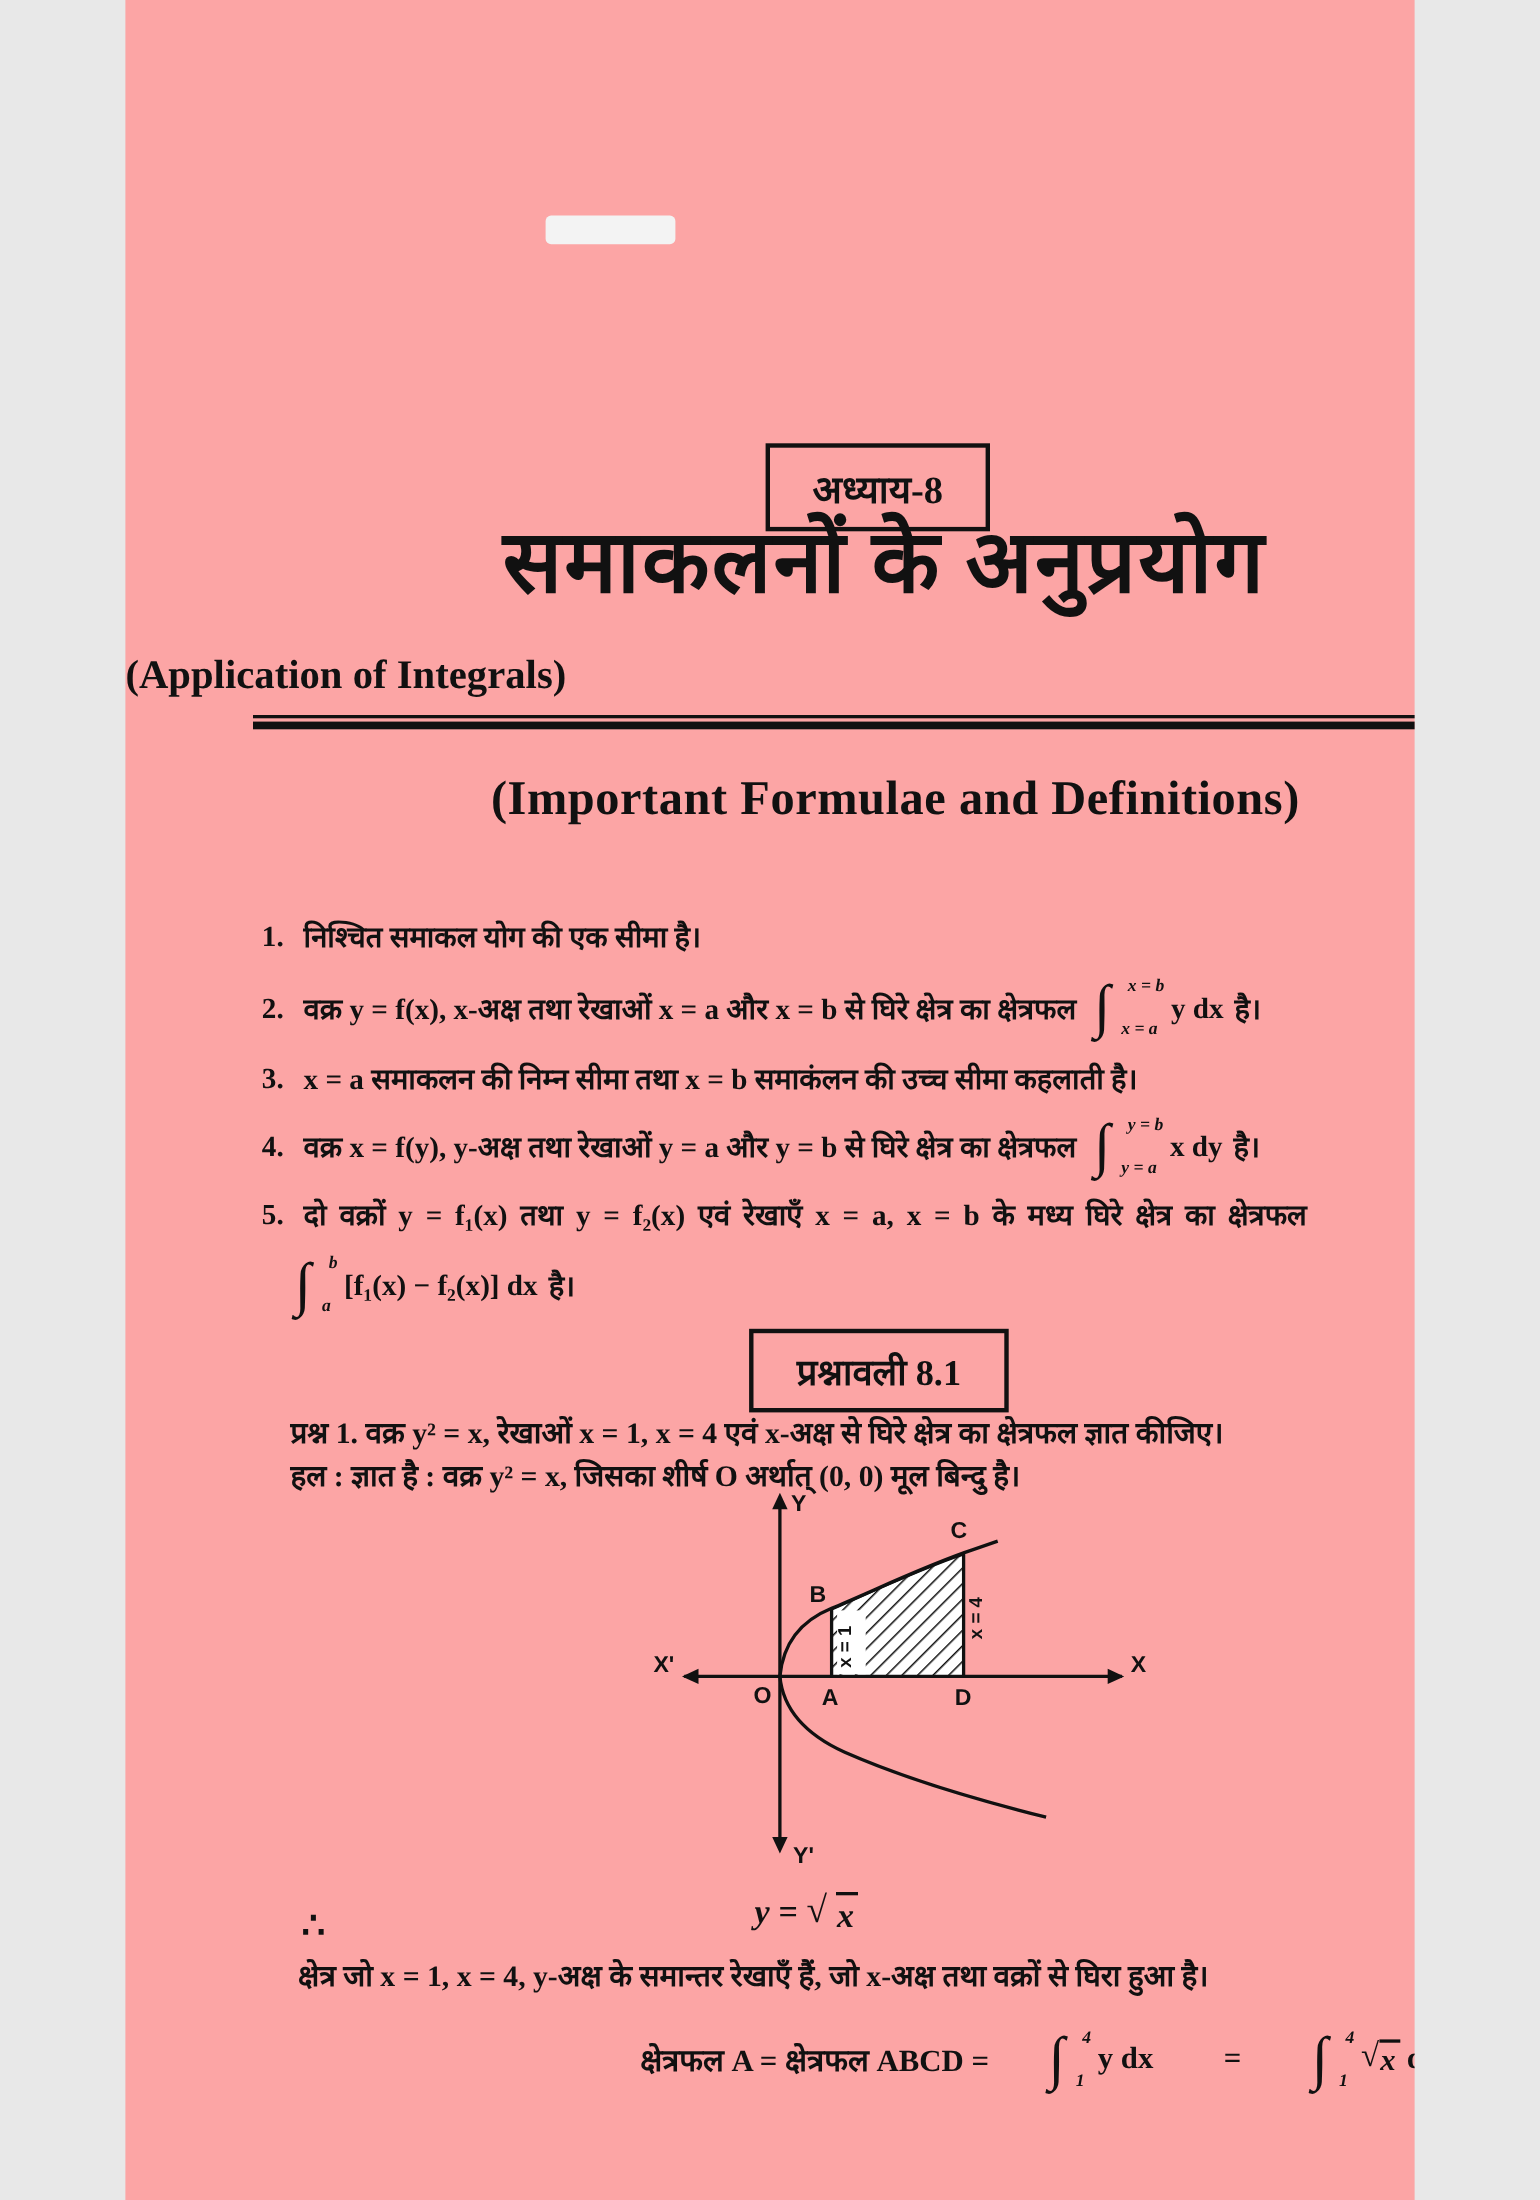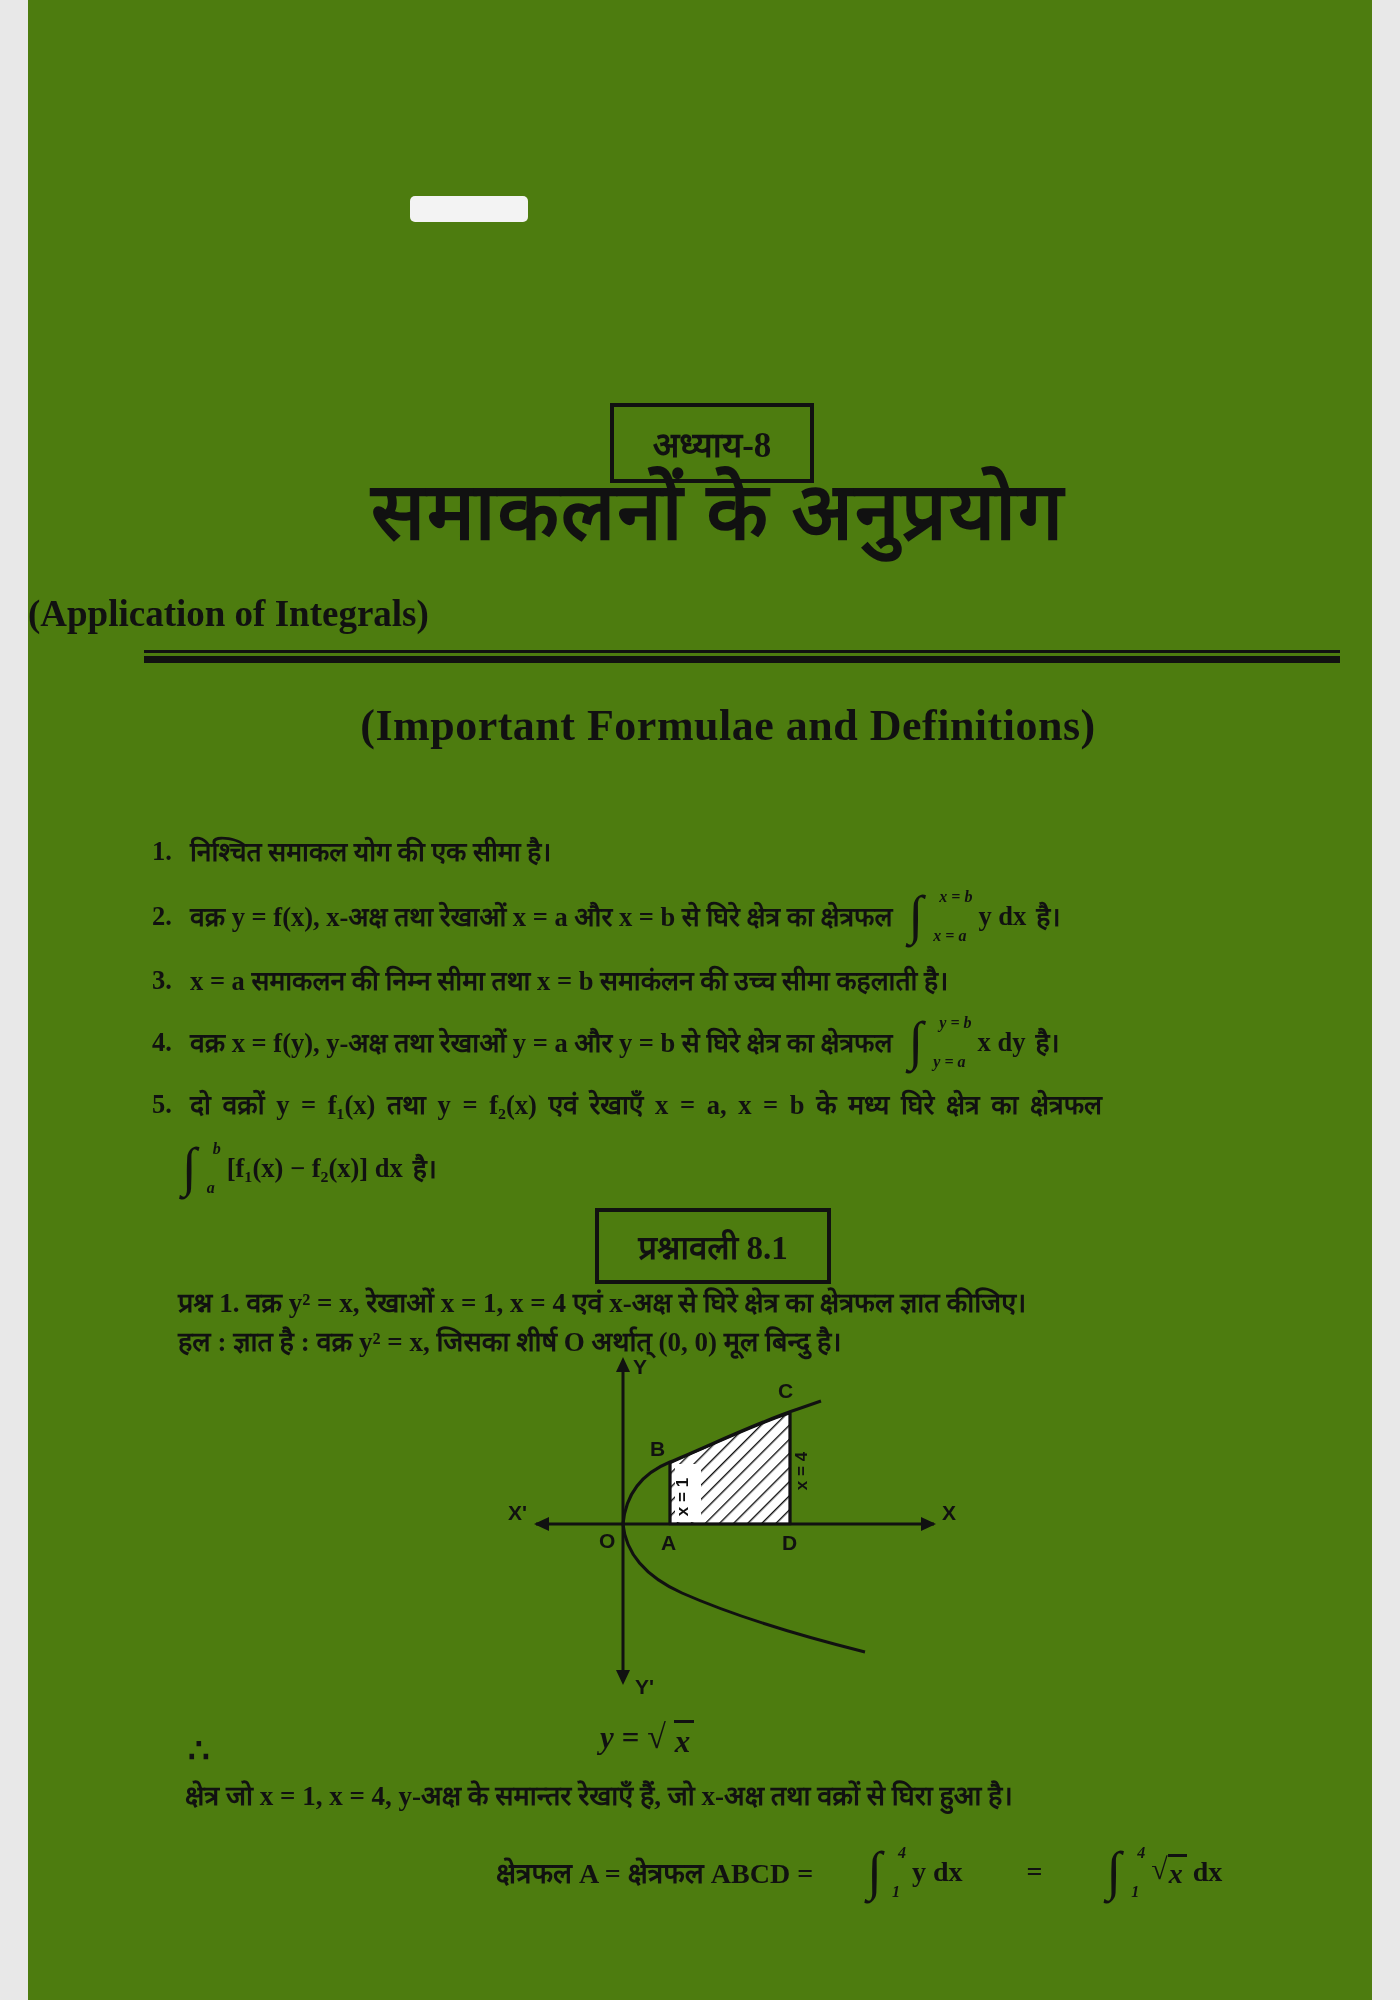--- a/index.html
+++ b/index.html
@@ -1,17 +1,17 @@
 <!DOCTYPE html>
 <html><head>
 <meta charset="utf-8">
 <style>
   html,body{margin:0;padding:0;background:#e8e8e8;}
   .page{
-    position:relative;width:1344px;height:2000px;background:#4d7c0f;
+    position:relative;width:1172px;height:2000px;background:#fca5a5;
     color:#111;font-family:"Liberation Serif",serif;font-weight:bold;
     overflow:hidden;margin:0 auto;
   }
   .artifact{position:absolute;left:382px;top:196px;width:118px;height:26px;
     background:#f3f3f3;border-radius:5px;}
   .chapter-box{
     position:absolute;left:582px;top:403px;width:196px;height:72px;
     border:4px solid #111;display:flex;align-items:center;justify-content:center;
     font-size:35px;
   }

